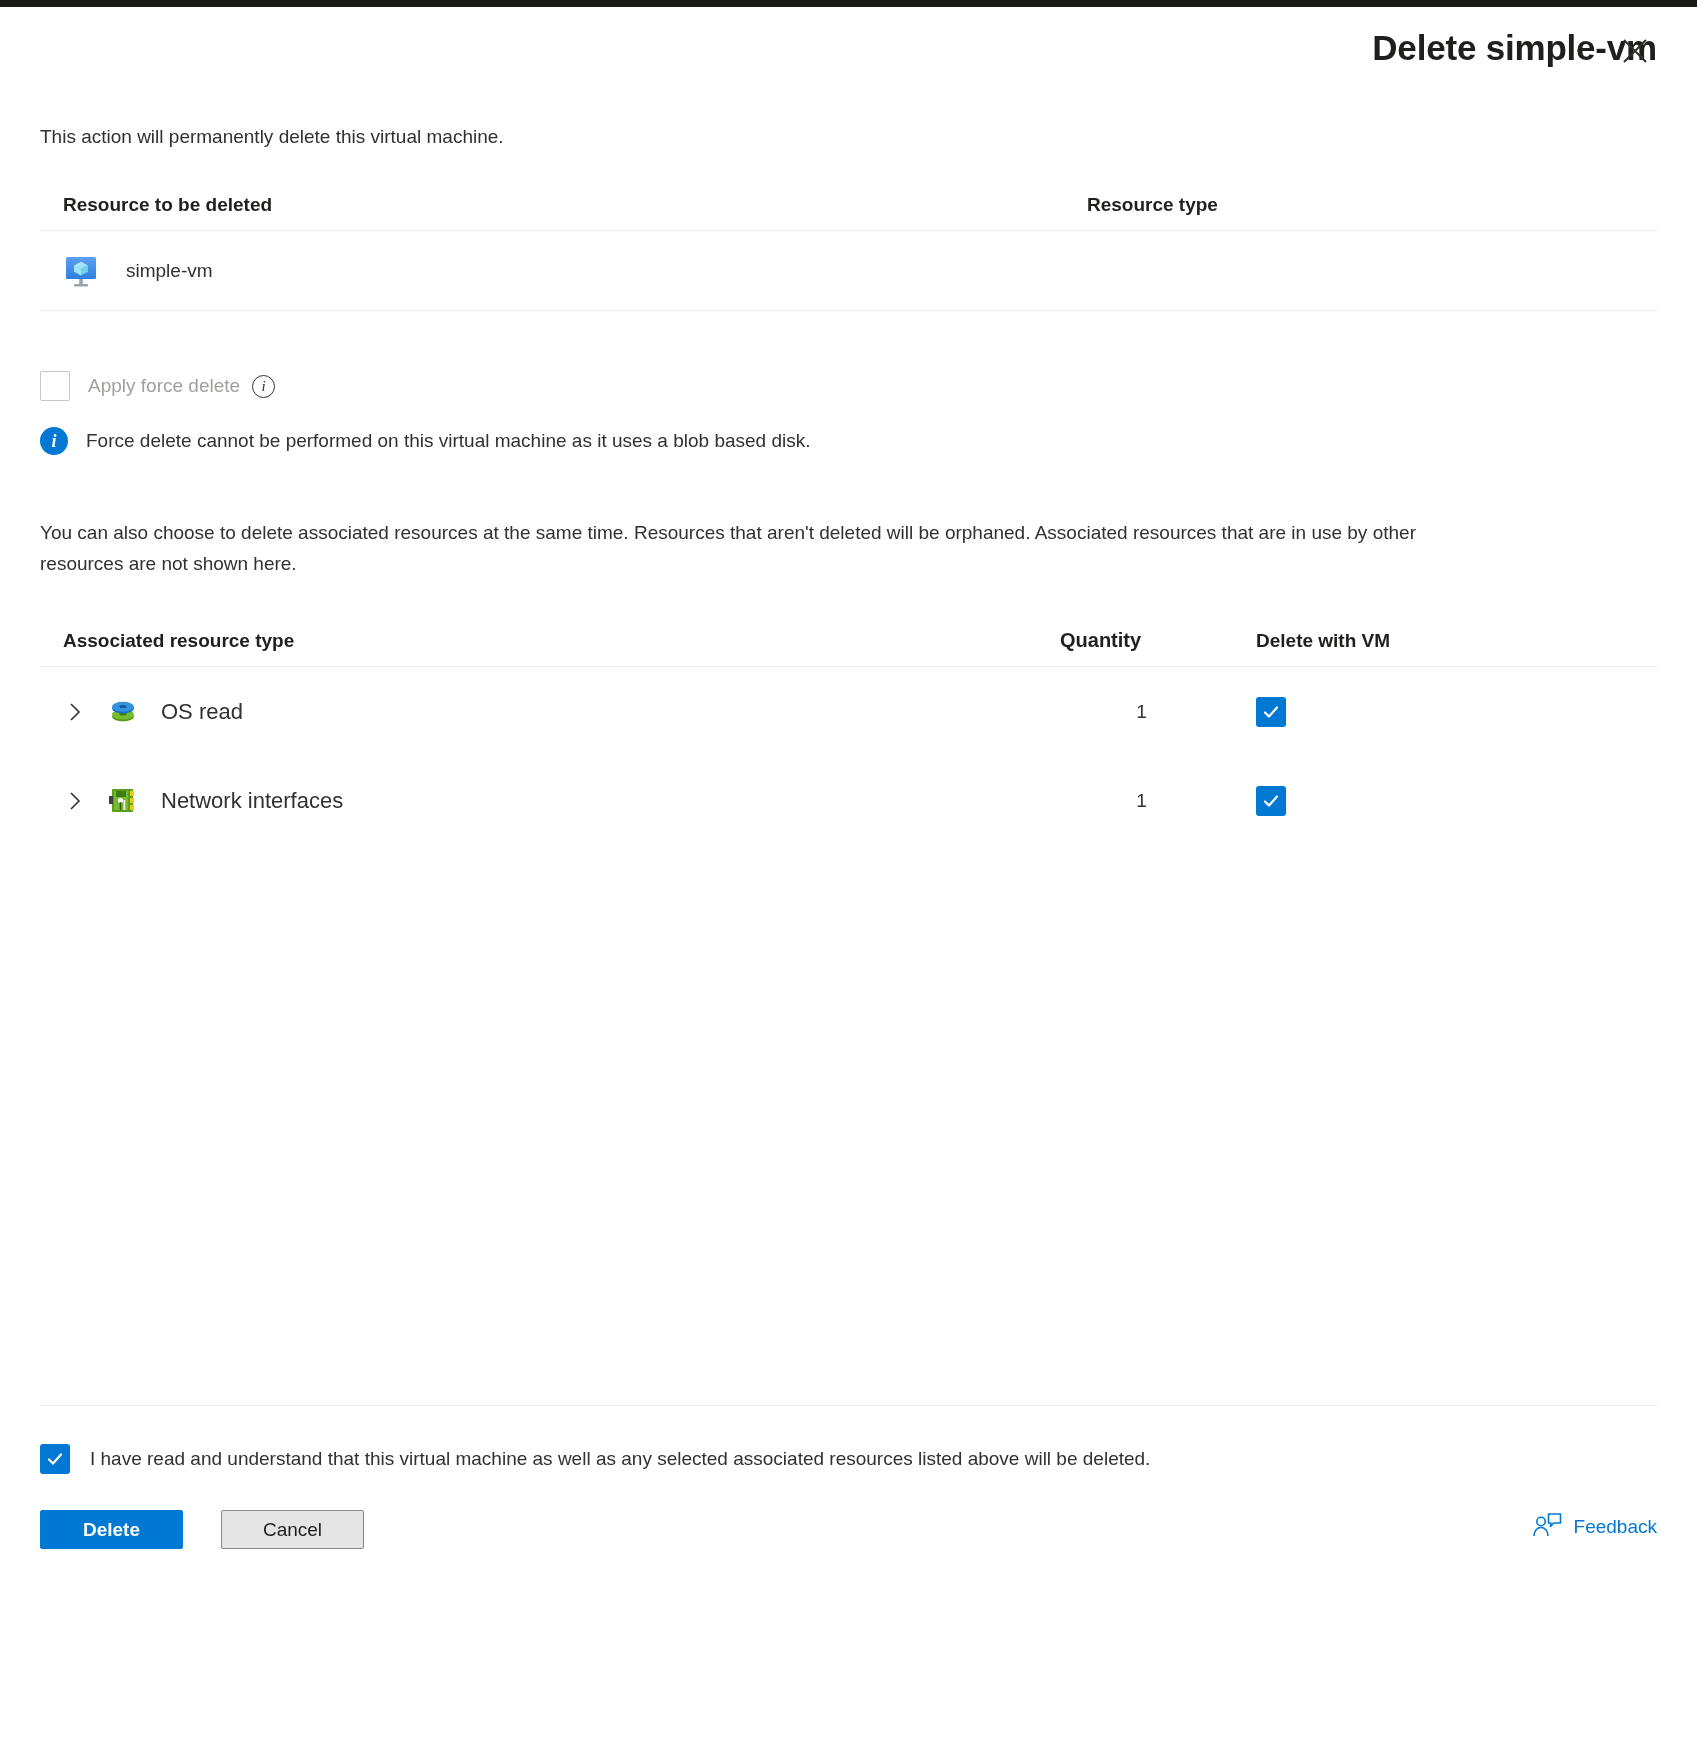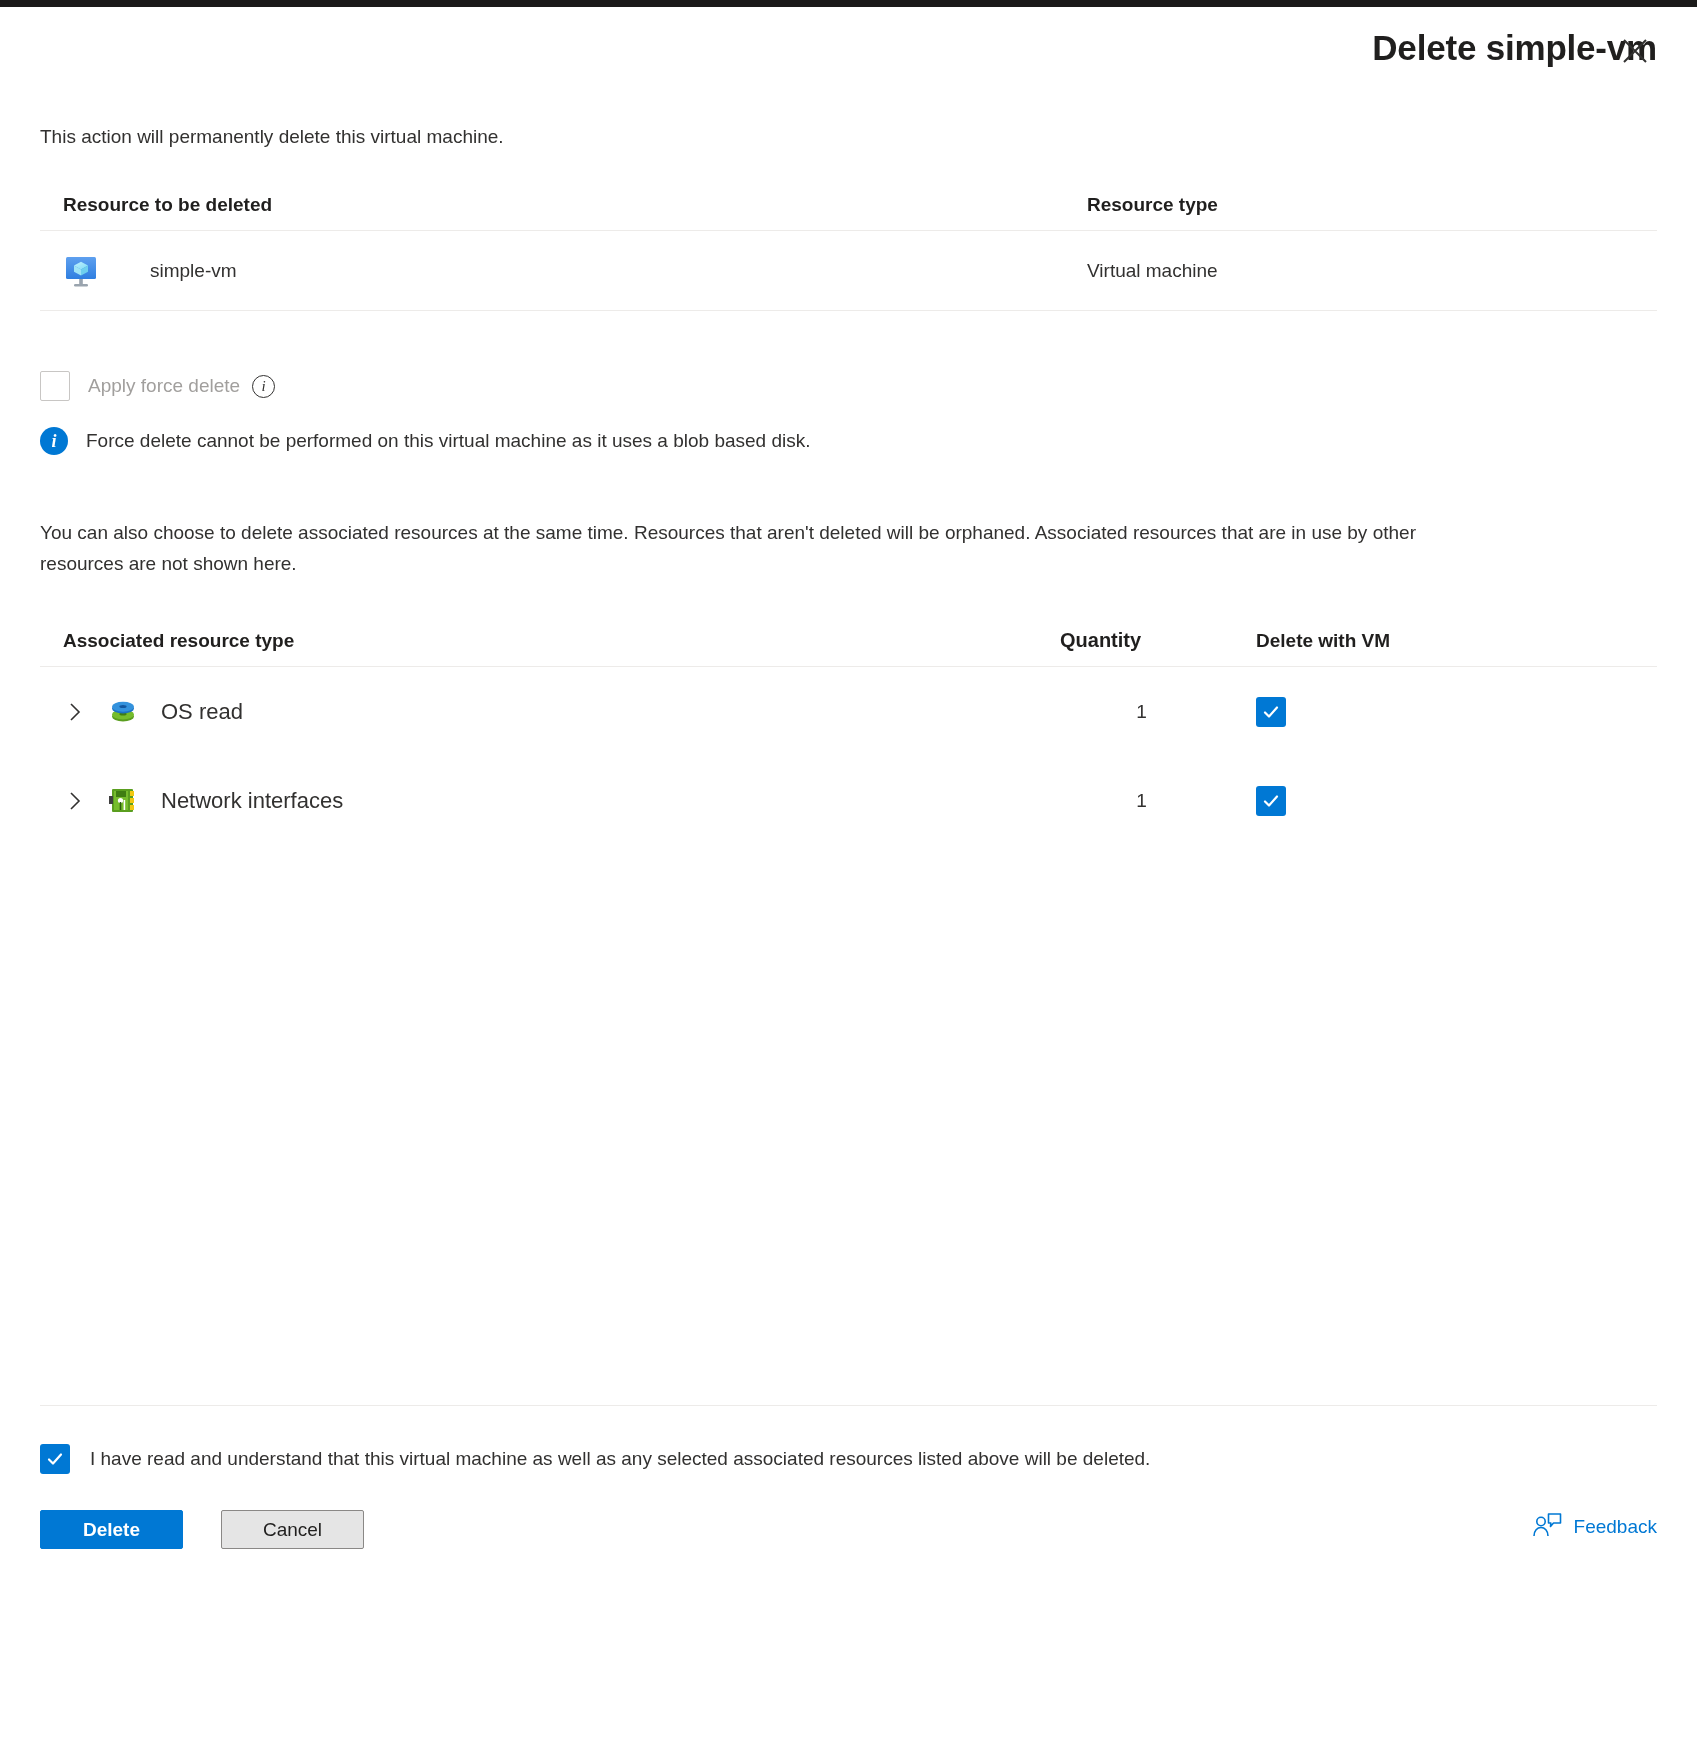--- a/index.html
+++ b/index.html
@@ -99,21 +99,20 @@
     height: 80px;
     border-bottom: 1px solid #edebe9;
   }
   .res-row .cell-name {
     flex: 0 0 1047px;
     display: flex;
     align-items: center;
     padding-left: 23px;
     font-size: 19px;
     color: #323130;
-    gap: 24px;
   }
   .res-row .cell-type {
     flex: 1;
     font-size: 19px;
     color: #323130;
   }
   .vm-icon {
     width: 36px; height: 36px;
     margin-right: 27px;
     position: relative;
@@ -380,21 +379,20 @@
             <rect x="3" y="4" width="30" height="22" rx="1.5" fill="url(#vmg)"></rect>
             <rect x="16.2" y="26" width="3.6" height="5" fill="#9aa4ae"></rect>
             <rect x="11" y="31" width="14" height="2.4" rx="1.2" fill="#9aa4ae"></rect>
             <polygon points="18,8.8 25,12.6 18,16.4 11,12.6" fill="url(#cubeg)"></polygon>
             <polygon points="11,12.6 18,16.4 18,22.6 11,18.8" fill="#9fe4f7"></polygon>
             <polygon points="25,12.6 18,16.4 18,22.6 25,18.8" fill="#6fd0ee"></polygon>
           </svg>
         </span>
         <span>simple-vm</span>
       </div>
-      <div class="cell-type">Virtual machine</div>
     </div>
   </div>
 
   <div class="force-row">
     <span class="cb-disabled"></span>
     <span class="force-label">Apply force delete</span>
     <span class="info-outline">i</span>
   </div>
 
   <div class="info-msg">

